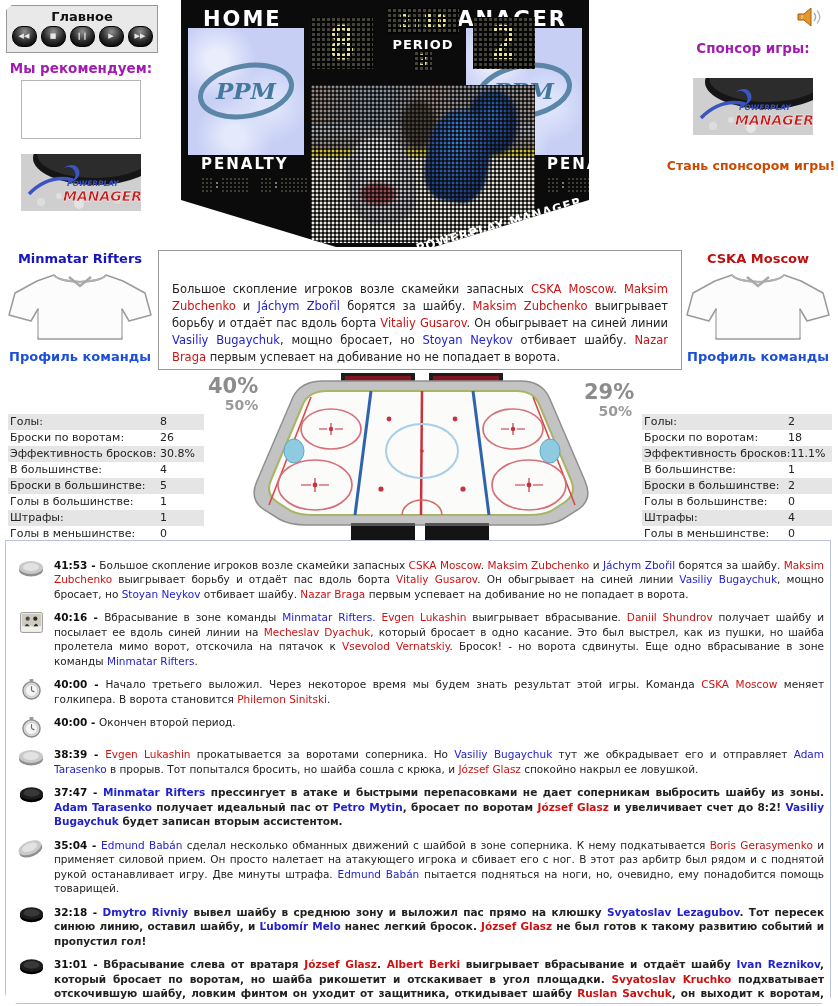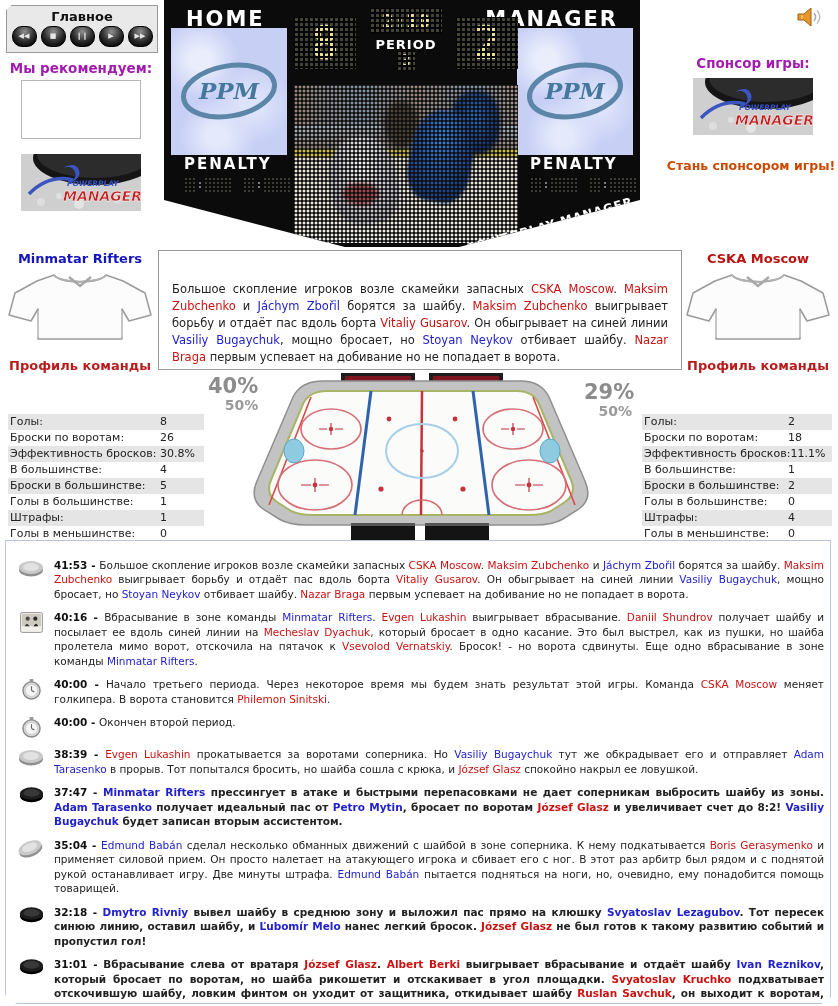--- a/index.html
+++ b/index.html
@@ -11,27 +11,27 @@
   .nav-box{left:6px;top:5px;width:150px;height:46px;border:1px solid #999;background:#e9e9e9;}
   .nav-title{font-size:13px;font-weight:bold;text-align:center;margin-top:3px;color:#111;}
   .media-buttons{display:flex;justify-content:center;gap:4px;margin-top:2px;}
   .media-btn{width:23px;height:19px;border-radius:10px;border:1px solid #000;cursor:pointer;
              background:radial-gradient(circle at 50% 25%,#909090,#2a2a2a 55%,#000 90%);
              color:#e8e8e8;font-size:7px;line-height:7px;display:flex;align-items:center;justify-content:center;}
   .side-label{font-weight:bold;font-size:13.5px;text-align:center;color:#a21caf;}
   .rec-label{left:6px;top:60px;width:150px;}
   .rec-box{left:21px;top:80px;width:118px;height:57px;border:1px solid #b5b5b5;background:#fff;}
   .ppm-logo{left:21px;top:154px;width:120px;height:57px;}
-  .sponsor-title{left:678px;top:55px;width:150px;}
+  .sponsor-title{left:678px;top:40px;width:150px;}
   .sponsor-logo{left:693px;top:78px;width:120px;height:57px;}
   .sponsor-cta{left:664px;top:158px;width:174px;text-align:center;color:#cc4a00;font-weight:bold;font-size:12.5px;cursor:pointer;}
   .sound{left:796px;top:6px;width:28px;height:22px;cursor:pointer;}
 
   
-  .board{left:164px;top:0;width:476px;height:247px;background:#0b0b0b;
+  .board{left:181px;top:0;width:408px;height:247px;background:#0b0b0b;
          clip-path:polygon(0 0,100% 0,100% 81%,62% 100%,38% 100%,0 81%);}
   .score-team{position:absolute;top:7px;color:#fff;font-weight:bold;font-size:21px;letter-spacing:2px;}
   .score-team.home{left:22px;} .score-team.visitor{right:22px;}
   .jpanel{position:absolute;top:28px;width:116px;height:127px;background:#c7cff5;
           background-image:radial-gradient(circle at 25% 25%,#e9edfc 8%,rgba(233,237,252,0) 30%),
                            radial-gradient(circle at 70% 60%,#dde3fa 10%,rgba(221,227,250,0) 35%),
                            radial-gradient(circle at 40% 85%,#e4e9fb 8%,rgba(228,233,251,0) 30%);}
   .jpanel.left{left:7px;} .jpanel.right{right:7px;}
   .matrix{position:absolute;background-color:#060606;text-align:center;overflow:hidden;
           background-image:radial-gradient(circle,#45453a 1.4px,#060606 1.8px);background-size:5px 5px;}
@@ -76,21 +76,21 @@
             background:radial-gradient(ellipse at 50% 35%,#f6f6f6,#b2b2bc 80%);transform:rotate(-8deg);}
   .ph-red{left:22%;top:62%;width:16%;height:14%;border-radius:50%;filter:blur(2px);background:#a34a50;}
   .ph-dark{left:40%;top:10%;width:16%;height:30%;border-radius:50%;filter:blur(2.5px);background:#4c4438;}
 
   
   .team-block{width:150px;text-align:center;}
   .team-home{left:5px;top:251px;} .team-away{left:683px;top:251px;}
   .team-name{font-weight:bold;font-size:13px;cursor:pointer;}
   .team-home .team-name{color:#1515bb;} .team-away .team-name{color:#bb1111;}
   .team-jersey{display:block;margin:3px auto 0;}
-  .team-profile{margin-top:11px;color:#b91c1c;font-weight:bold;font-size:13px;cursor:pointer;}
+  .team-profile{margin-top:2px;color:#1d4ed8;font-weight:bold;font-size:13px;cursor:pointer;}
   .comm-box{left:158px;top:250px;width:524px;height:120px;border:1px solid #999;background:#fff;box-sizing:border-box;
             padding:30px 13px 8px;font-size:11.5px;line-height:1.48;text-align:justify;color:#222;}
 
   
   .rink{left:203px;top:373px;width:435px;height:172px;}
   .pct{font-weight:bold;color:#8c8c8c;text-align:right;}
   .pct-big{font-size:21px;line-height:21px;}
   .pct-sub{font-size:14px;line-height:16px;color:#9a9a9a;}
   .pct-home{left:208px;top:376px;} .pct-home .pct-sub{padding-left:6px;}
   .pct-away{left:584px;top:382px;width:48px;text-align:right;}
@@ -431,21 +431,21 @@
       <div class="log-entry">
         <span class="log-icon-wrap">
           <svg width="19" height="21" viewBox="0 0 20 22">
             <rect x="8" y="0" width="4" height="3" fill="#999"></rect>
             <circle cx="10" cy="12" r="9" fill="#d8d8d8" stroke="#888" stroke-width="1.5"></circle>
             <circle cx="10" cy="12" r="6.3" fill="#f6f6f6" stroke="#bbb" stroke-width="0.6"></circle>
             <line x1="10" y1="12" x2="10" y2="7.5" stroke="#666" stroke-width="1.2"></line>
             <line x1="10" y1="12" x2="13" y2="13.5" stroke="#666" stroke-width="1.2"></line>
           </svg>
         </span>
-        <div class="log-text"><span class="log-time">40:00 - </span><span>Начало третьего периода. Через некоторое время мы будем знать результат этой игры. Команда </span><span class="pl a">CSKA Moscow</span><span> меняет голкипера. В ворота становится </span><span class="pl a">Philemon Sinitski</span><span>.</span></div>
+        <div class="log-text"><span class="log-time">40:00 - </span><span>Начало третьего выложил. Через некоторое время мы будем знать результат этой игры. Команда </span><span class="pl a">CSKA Moscow</span><span> меняет голкипера. В ворота становится </span><span class="pl a">Philemon Sinitski</span><span>.</span></div>
       </div>
       <div class="log-entry">
         <span class="log-icon-wrap">
           <svg width="19" height="21" viewBox="0 0 20 22">
             <rect x="8" y="0" width="4" height="3" fill="#999"></rect>
             <circle cx="10" cy="12" r="9" fill="#d8d8d8" stroke="#888" stroke-width="1.5"></circle>
             <circle cx="10" cy="12" r="6.3" fill="#f6f6f6" stroke="#bbb" stroke-width="0.6"></circle>
             <line x1="10" y1="12" x2="10" y2="7.5" stroke="#666" stroke-width="1.2"></line>
             <line x1="10" y1="12" x2="13" y2="13.5" stroke="#666" stroke-width="1.2"></line>
           </svg>

